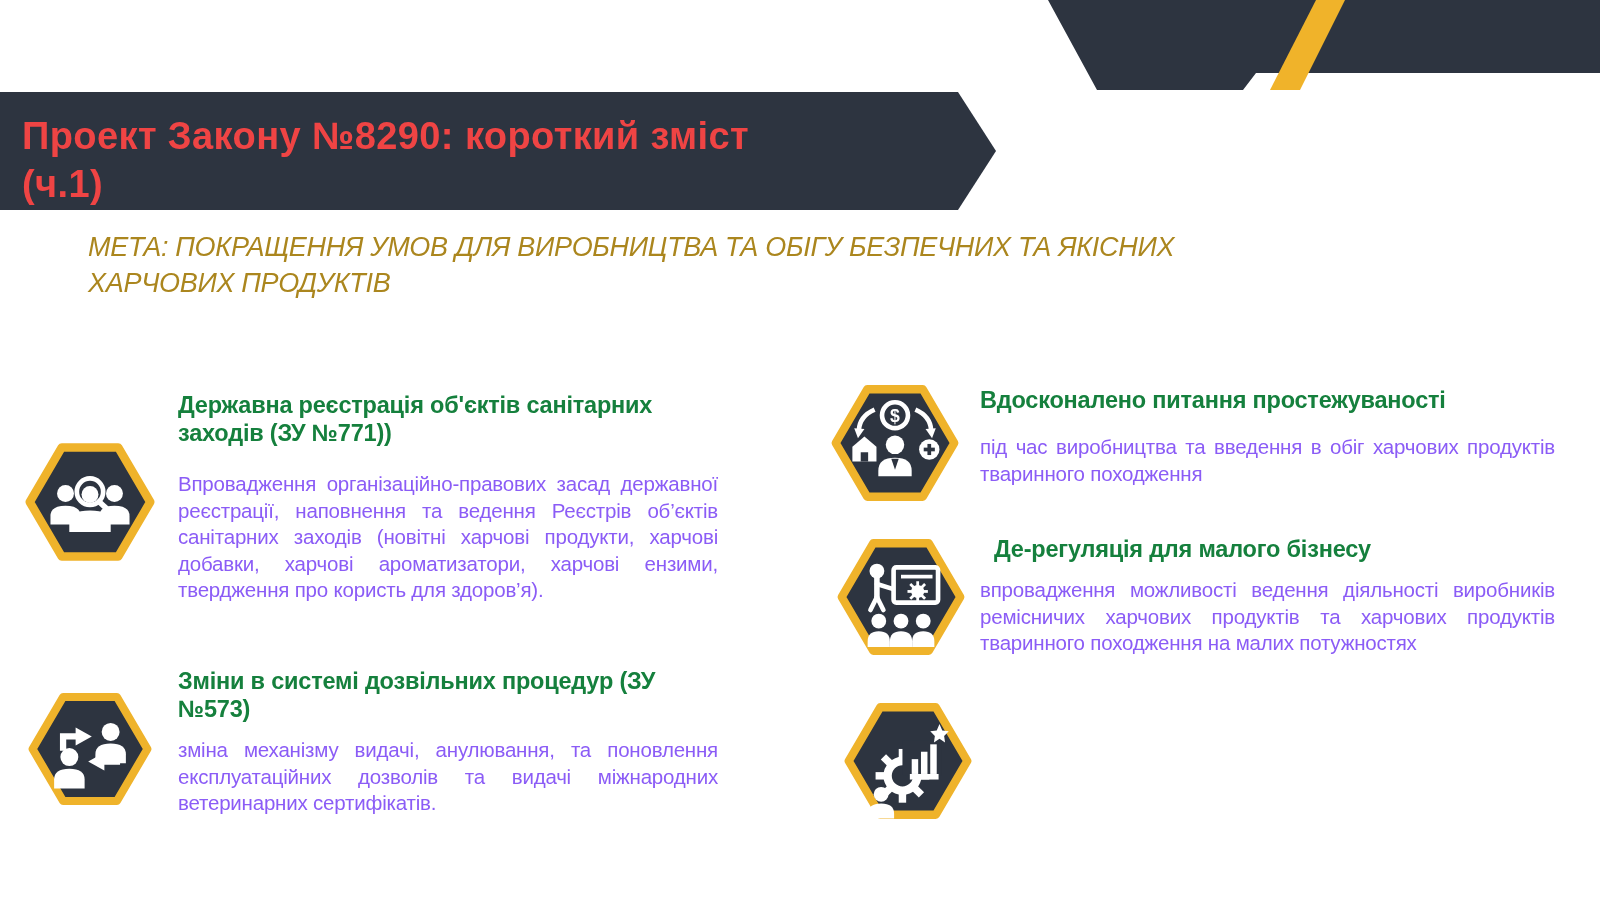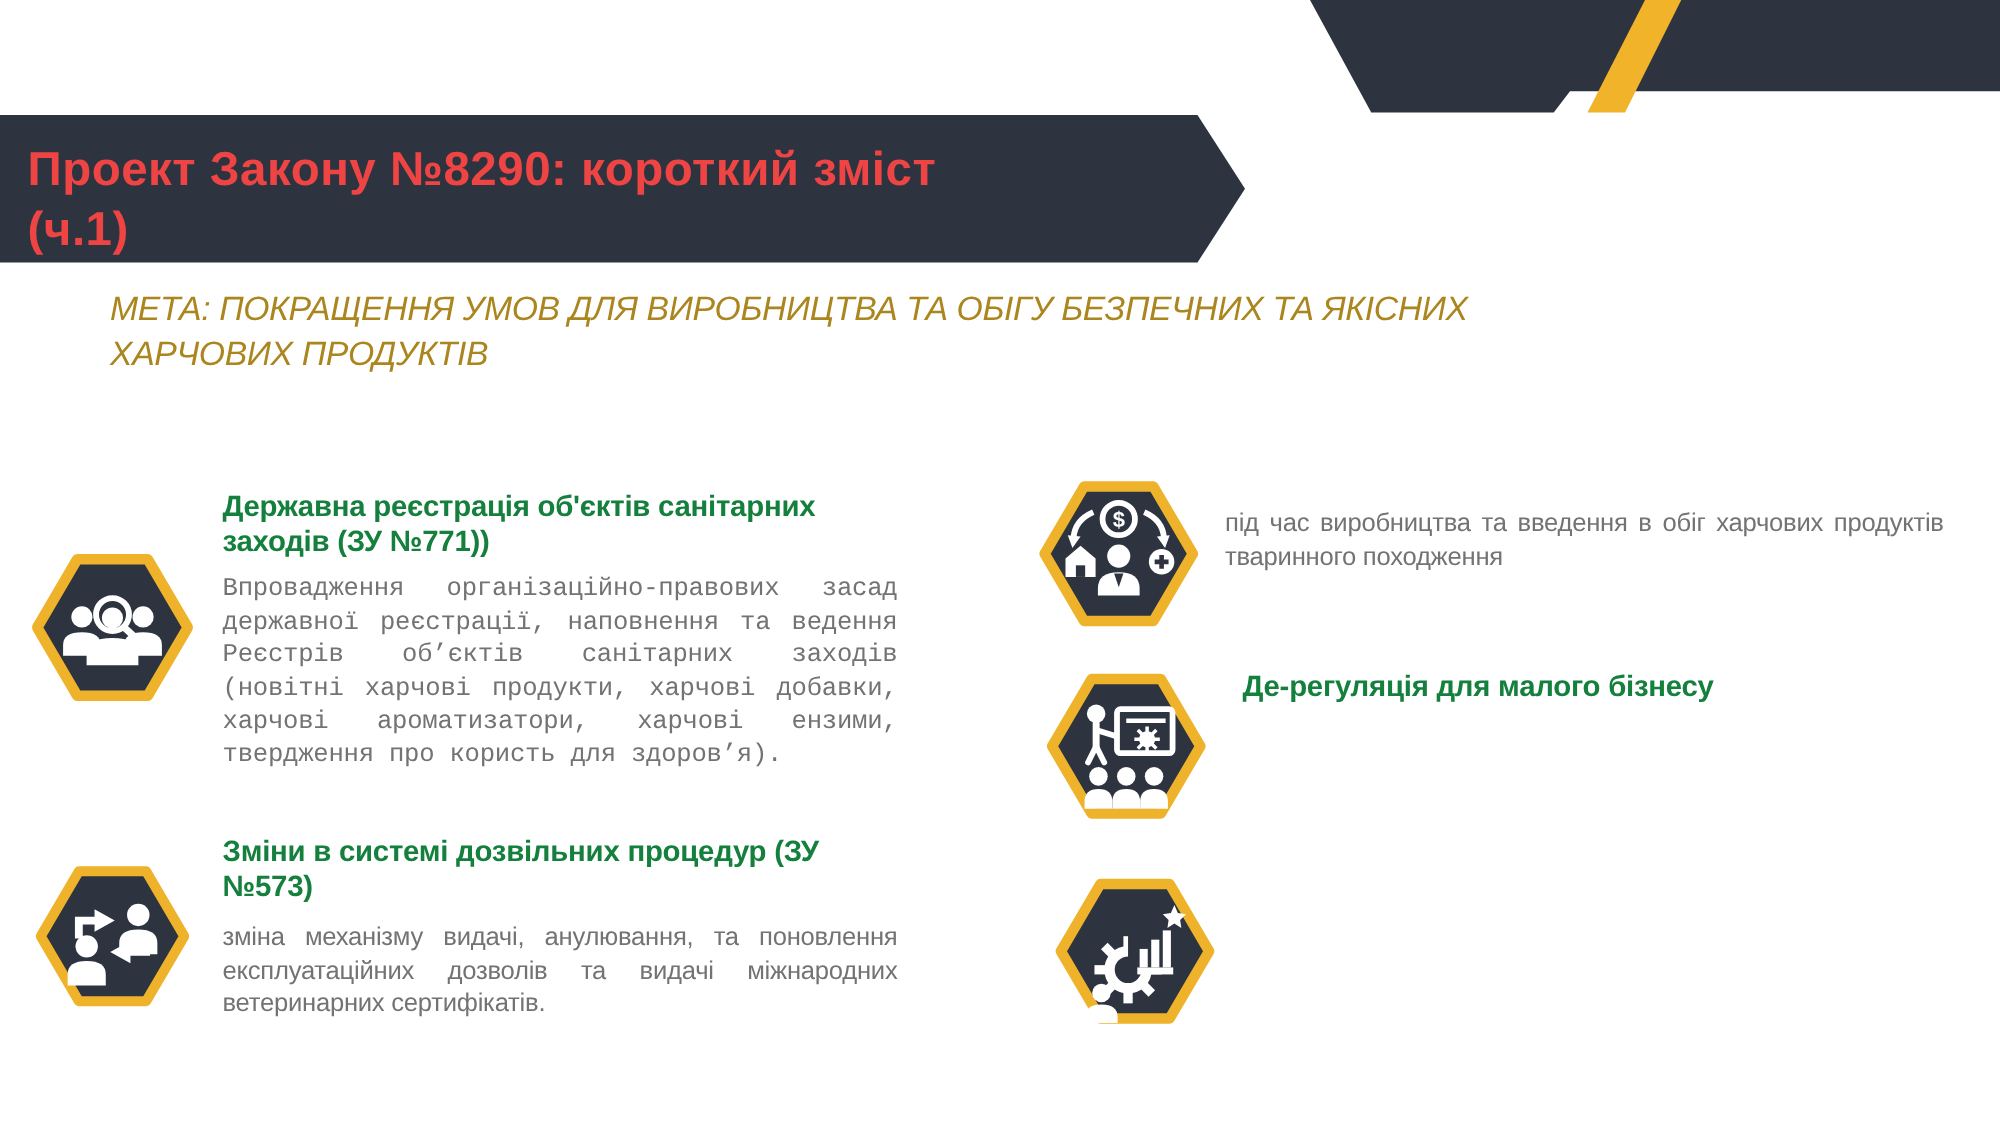--- a/index.html
+++ b/index.html
@@ -13,23 +13,23 @@
   .title{left:22px;top:112px;width:940px;color:#ef4444;font-weight:700;
          font-size:38px;line-height:48px;letter-spacing:.4px;}
   
   .subtitle{left:88px;top:229px;width:1200px;color:#AB861E;font-weight:400;font-style:italic;
             font-size:27px;line-height:36px;letter-spacing:-0.3px;}
   
   .hex{width:132px;height:128px;}
   .block{position:absolute;}
   .heading{color:#15803d;font-weight:700;font-size:23.5px;line-height:28px;
            letter-spacing:-0.2px;margin:0;}
-  .body{color:#737373;font-size:20.5px;line-height:26.5px;text-align:justify;
+  .body{color:#8b5cf6;font-size:20.5px;line-height:26.5px;text-align:justify;
         letter-spacing:-0.2px;margin:0;}
-  .m12{margin-top:12px;font-family:Liberation Mono, monospace;} .m14{margin-top:14px;} .m20{margin-top:20px;}
+  .m12{margin-top:24px;} .m14{margin-top:14px;} .m20{margin-top:20px;}
 </style>
 </head>
 <body>
 
 <div class="stage">
 
   <svg class="abs deco" width="560" height="92" viewBox="0 0 560 92">
     <polygon points="8,0 560,0 560,73 216,73 203,90 57,90" fill="#2D3440"></polygon>
     <polygon points="276,0 305,0 260,90 230,90" fill="#F0B32A"></polygon>
   </svg>
@@ -98,20 +98,21 @@
       <path d="M52 104 v-6 q0-14 18-14 q18 0 18 14 v6 z"></path>
     </g>
     <rect x="33" y="78" width="8" height="10" fill="#2D3440"></rect>
     <g stroke="#2D3440" stroke-width="4">
       <line x1="101" y1="75" x2="113" y2="75"></line>
       <line x1="107" y1="69" x2="107" y2="81"></line>
     </g>
     <polygon points="66,85 74,85 70,97" fill="#2D3440"></polygon>
   </svg>
   <div class="block" style="left:980px;top:386px;width:575px;">
+    <p class="heading">Вдосконалено питання простежуваності</p>
     <p class="body m20">під час виробництва та введення в обіг харчових продуктів тваринного походження</p>
   </div>
 
   <svg class="abs hex" style="left:836px;top:534px;width:130px;height:126px;" viewBox="0 0 140 136">
     <polygon points="6,68 40,10 100,10 134,68 100,126 40,126" fill="#2D3440" stroke="#EFB32B" stroke-width="9" stroke-linejoin="round"></polygon>
     <rect x="62" y="36" width="48" height="38" rx="3" fill="none" stroke="#ffffff" stroke-width="5"></rect>
     <line x1="70" y1="46" x2="104" y2="46" stroke="#ffffff" stroke-width="4"></line>
     <g stroke="#ffffff" stroke-width="3">
       <line x1="88" y1="62" x2="99" y2="62"></line>
         <line x1="88" y1="62" x2="77" y2="62"></line>
@@ -134,20 +135,21 @@
       <circle cx="46" cy="94" r="8"></circle>
       <path d="M34 122 v-6 q0-11 12-11 q12 0 12 11 v6 z"></path>
       <circle cx="70" cy="94" r="8"></circle>
       <path d="M58 122 v-6 q0-11 12-11 q12 0 12 11 v6 z"></path>
       <circle cx="94" cy="94" r="8"></circle>
       <path d="M82 122 v-6 q0-11 12-11 q12 0 12 11 v6 z"></path>
     </g>
   </svg>
   <div class="block" style="left:980px;top:535px;width:575px;">
     <p class="heading" style="padding-left:14px;">Де-регуляція для малого бізнесу</p>
+    <p class="body m14">впровадження можливості ведення діяльності виробників ремісничих харчових продуктів та харчових продуктів тваринного походження на малих потужностях</p>
   </div>
 
   <svg class="abs hex" style="left:843px;top:698px;width:130px;height:126px;" viewBox="0 0 140 136">
     <polygon points="6,68 40,10 100,10 134,68 100,126 40,126" fill="#2D3440" stroke="#EFB32B" stroke-width="9" stroke-linejoin="round"></polygon>
     <g fill="#ffffff">
       <rect x="60" y="55" width="8" height="10" transform="rotate(45 64 84)"></rect>
       <rect x="60" y="55" width="8" height="10" transform="rotate(90 64 84)"></rect>
       <rect x="60" y="55" width="8" height="10" transform="rotate(135 64 84)"></rect>
       <rect x="60" y="55" width="8" height="10" transform="rotate(180 64 84)"></rect>
       <rect x="60" y="55" width="8" height="10" transform="rotate(225 64 84)"></rect>

